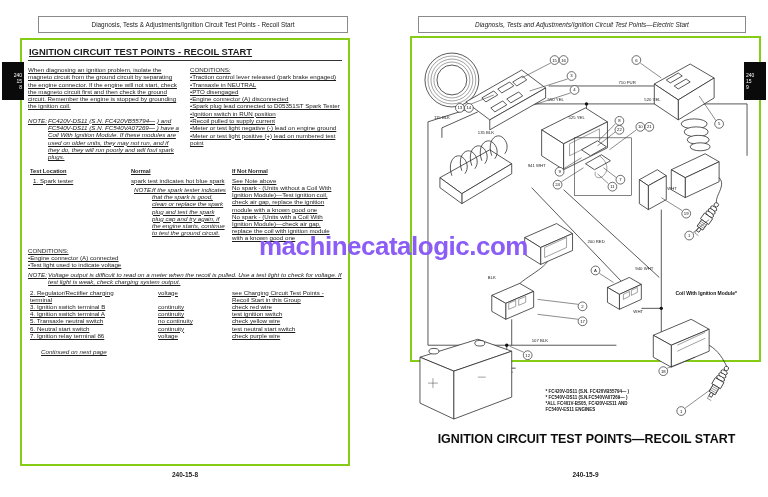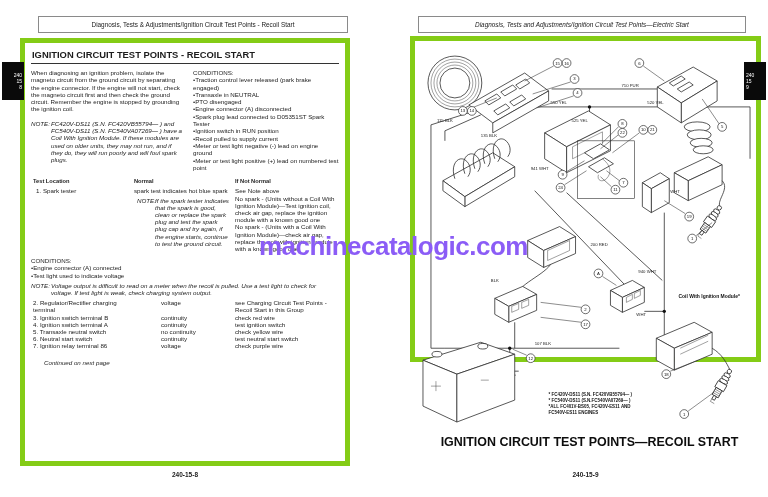--- a/index.html
+++ b/index.html
@@ -11,21 +11,21 @@
   .page-header { position: absolute; border: 1px solid #8a8a8a; background: #fff;
     display: flex; align-items: center; justify-content: center; font-size: 6.4px; color: #222; }
   .ph-left  { left: 38px;  top: 16px; width: 310px; height: 17px; }
   .ph-right { left: 418px; top: 16px; width: 328px; height: 17px; font-style: italic; }
 
   .tab { position: absolute; background: #0a0a0a; color: #fff; display: flex; flex-direction: column;
     justify-content: center; font-size: 5px; line-height: 6px; z-index: 3; }
   .tab-left  { left: 2px;   top: 62px; width: 22px; height: 38px; align-items: flex-end; padding-right: 2px; }
   .tab-right { left: 744px; top: 62px; width: 22px; height: 38px; align-items: flex-start; padding-left: 2px; }
 
-  .content-box { position: absolute; border: 5px solid #84cc16; background: #fff; }
+  .content-box { position: absolute; border: 2px solid #84cc16; background: #fff; text-decoration: underline; }
   .box-left  { left: 20px;  top: 38px; width: 330px; height: 428px; padding: 4px 6px; }
   .box-right { left: 410px; top: 36px; width: 351px; height: 326px; }
 
   .lp-title { font-size: 9.4px; font-weight: bold; padding: 2px 0 3px 1px; border-bottom: 1px solid #333; margin-bottom: 5px; }
   .lp-cols { display: flex; gap: 10px; font-size: 6.2px; line-height: 7.3px; }
   .col-l { width: 152px; flex: none; }
   .col-r { flex: 1; }
   .note { display: flex; font-style: italic; margin-top: 7px; }
   .nlab { width: 20px; flex: none; }
   .ntext { flex: 1; }

